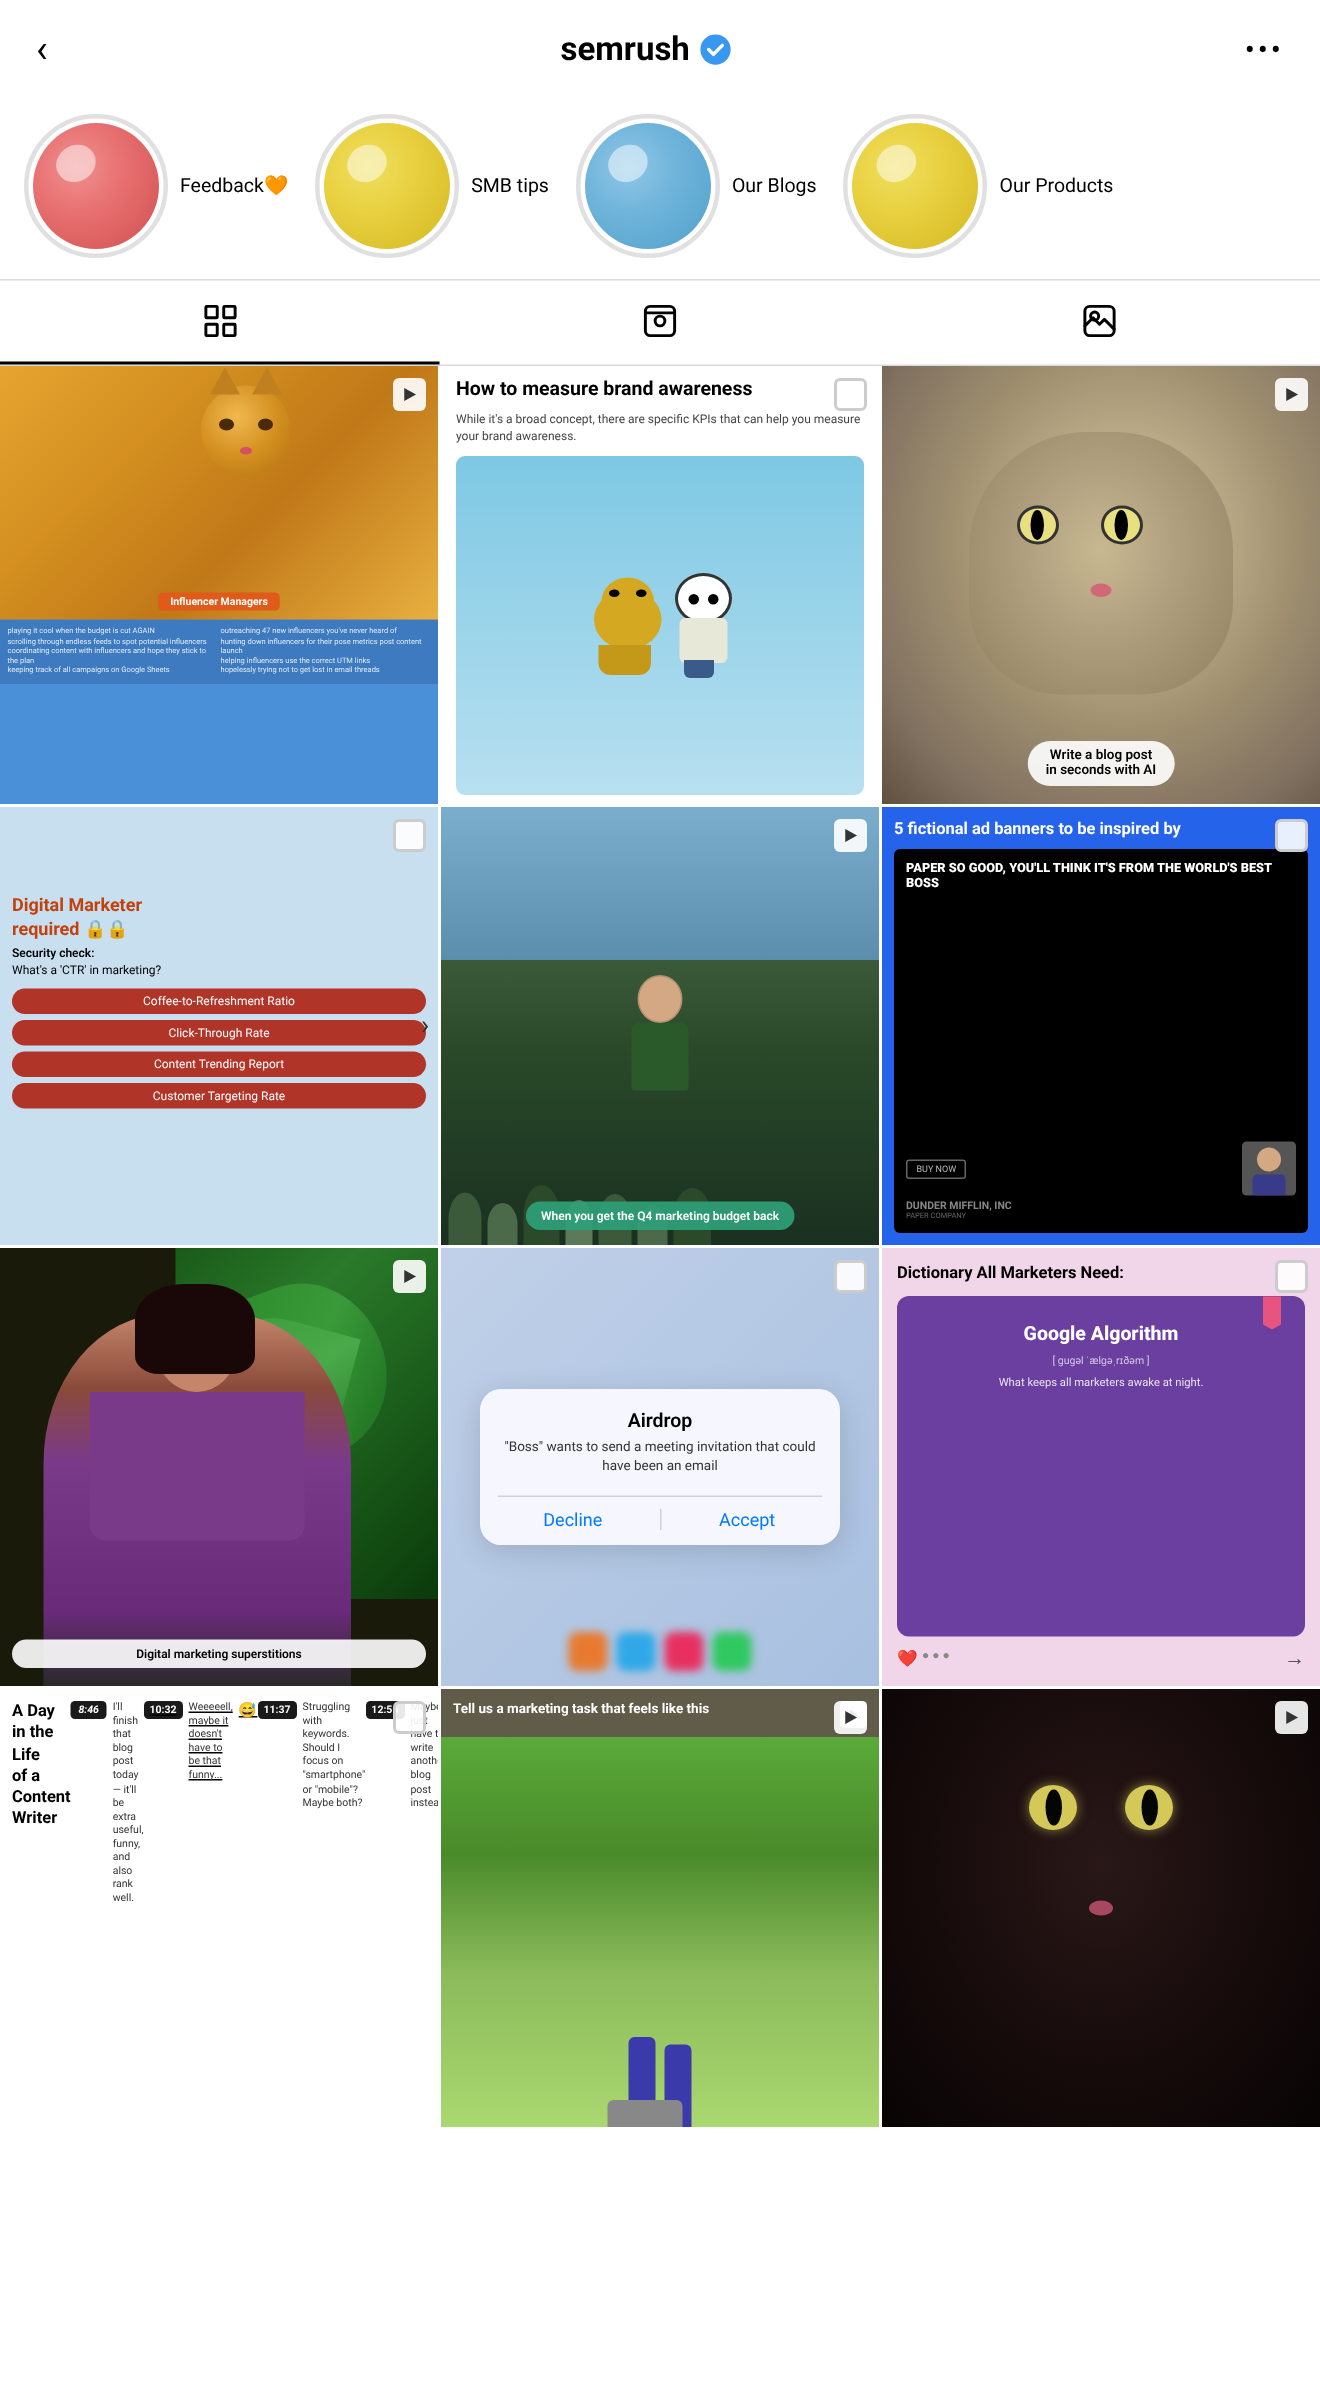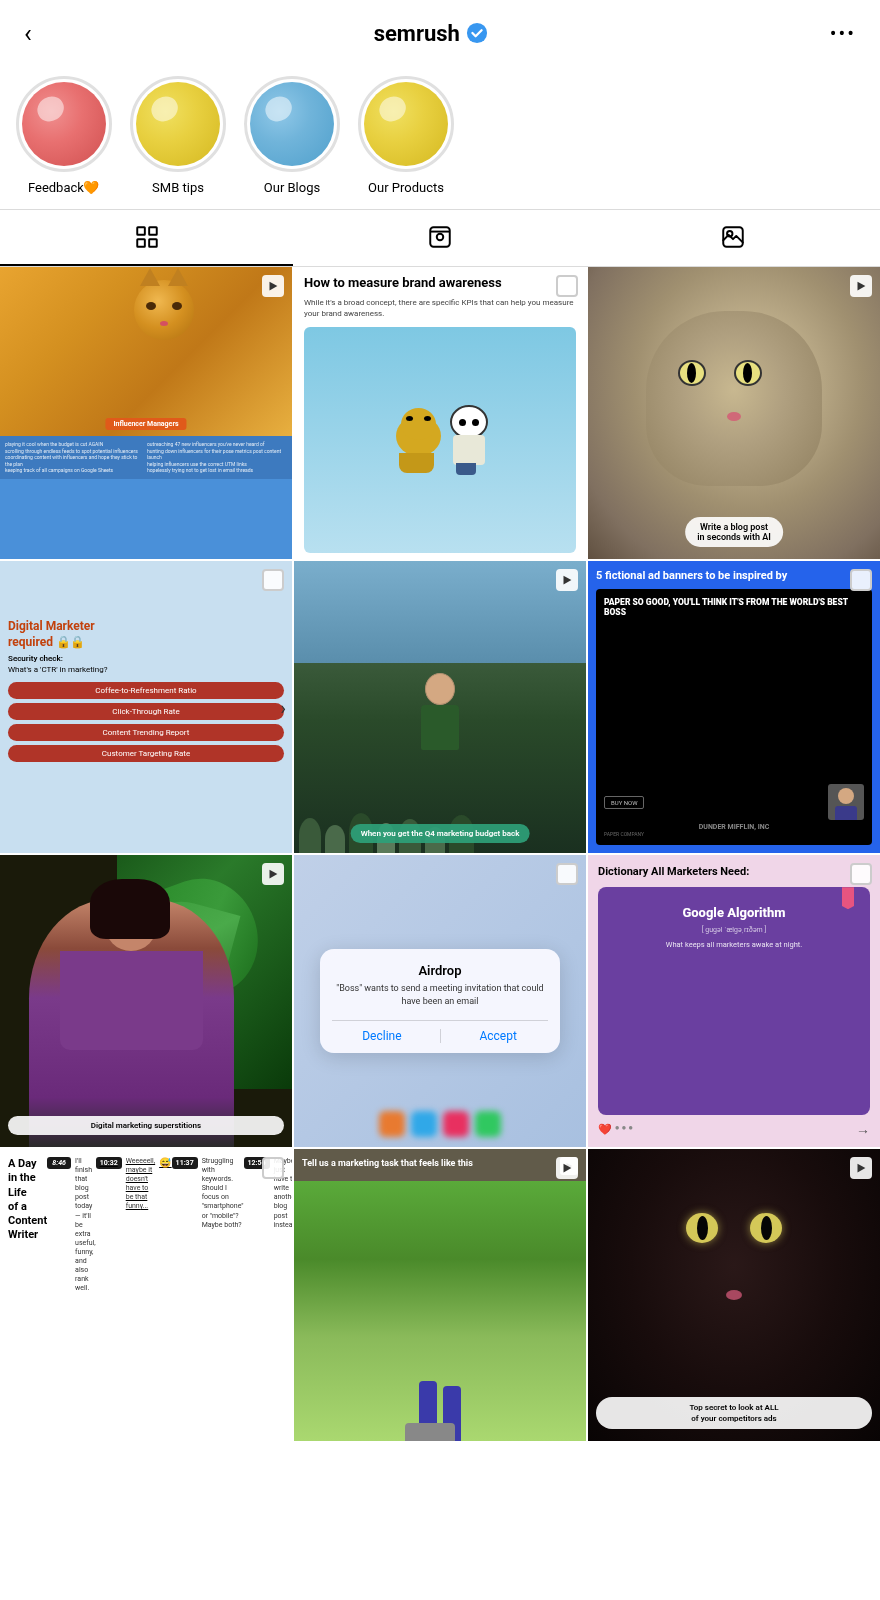--- a/index.html
+++ b/index.html
@@ -41,21 +41,21 @@
     
     .stories-row {
       display: flex;
       gap: 18px;
       padding: 18px 16px 14px;
       background: #fff;
       overflow-x: auto;
     }
     .story-item {
       display: flex;
-      flex-direction: column;
+      flex-direction: row;
       align-items: center;
       gap: 8px;
       cursor: pointer;
     }
     .story-circle {
       width: 96px;
       height: 96px;
       border-radius: 50%;
       border: 3px solid #e0e0e0;
       display: flex;
@@ -415,21 +415,21 @@
         <div style="background:#000;border-radius:4px;padding:8px;flex:1;display:flex;flex-direction:column;justify-content:space-between;position:relative;">
           <div style="font-size:8.5px;font-weight:900;color:white;line-height:1.2;text-transform:uppercase;flex:1;margin-bottom:4px;">PAPER SO GOOD, YOU'LL THINK IT'S FROM THE WORLD'S BEST BOSS</div>
           <div style="display:flex;align-items:center;justify-content:space-between;margin-bottom:3px;">
             <div style="font-size:6px;color:#bbb;border:1px solid #666;padding:2px 6px;border-radius:2px;">BUY NOW</div>
 
             <div style="width:36px;height:36px;background:#555;border-radius:3px;overflow:hidden;display:flex;flex-direction:column;align-items:center;justify-content:flex-end;">
               <div style="width:16px;height:16px;background:#d4a882;border-radius:50%;margin-bottom:2px;"></div>
               <div style="width:22px;height:14px;background:#3a3a8a;border-radius:3px 3px 0 0;"></div>
             </div>
           </div>
-          <div style="font-size:7px;color:#888;font-weight:700;text-align:center;">DUNDER MIFFLIN, INC</div>
+          <div style="font-size:7px;color:#888;font-weight:700;">DUNDER MIFFLIN, INC</div>
           <div style="font-size:5px;color:#666;">PAPER COMPANY</div>
         </div>
       </div>
     </div>
     <div class="check-icon" style="top:8px;right:8px;"></div>
   </div>
 
   <div class="grid-cell">
     <div class="grid-cell-inner" style="background:#1a1a0a;">
       <div style="width:100%;height:100%;position:relative;overflow:hidden;">
@@ -584,23 +584,20 @@
           <div style="width:32px;height:30px;background:#d4c858;border-radius:50%;display:flex;align-items:center;justify-content:center;box-shadow:0 0 8px rgba(212,200,88,0.6);">
             <div style="width:11px;height:24px;background:#050505;border-radius:50%;"></div>
           </div>
           <div style="width:32px;height:30px;background:#d4c858;border-radius:50%;display:flex;align-items:center;justify-content:center;box-shadow:0 0 8px rgba(212,200,88,0.6);">
             <div style="width:11px;height:24px;background:#050505;border-radius:50%;"></div>
           </div>
         </div>
 
         <div style="position:absolute;top:50%;left:50%;transform:translate(-50%,-50%);width:16px;height:10px;background:#a84860;border-radius:50%;"></div>
 
-        <div style="position:absolute;bottom:12px;left:8px;right:8px;background:rgba(255,255,255,0.9);border-radius:16px;padding:5px 8px;">
-          <div style="font-size:8px;font-weight:600;color:#000;text-align:center;line-height:1.4;">Top secret to look at ALL<br>of your competitors ads</div>
-        </div>
       </div>
     </div>
     <div class="reel-icon">
       <svg viewBox="0 0 16 16" fill="none">
         <polygon points="4,3 13,8 4,13" fill="#333"></polygon>
       </svg>
     </div>
   </div>
 
 </div>

